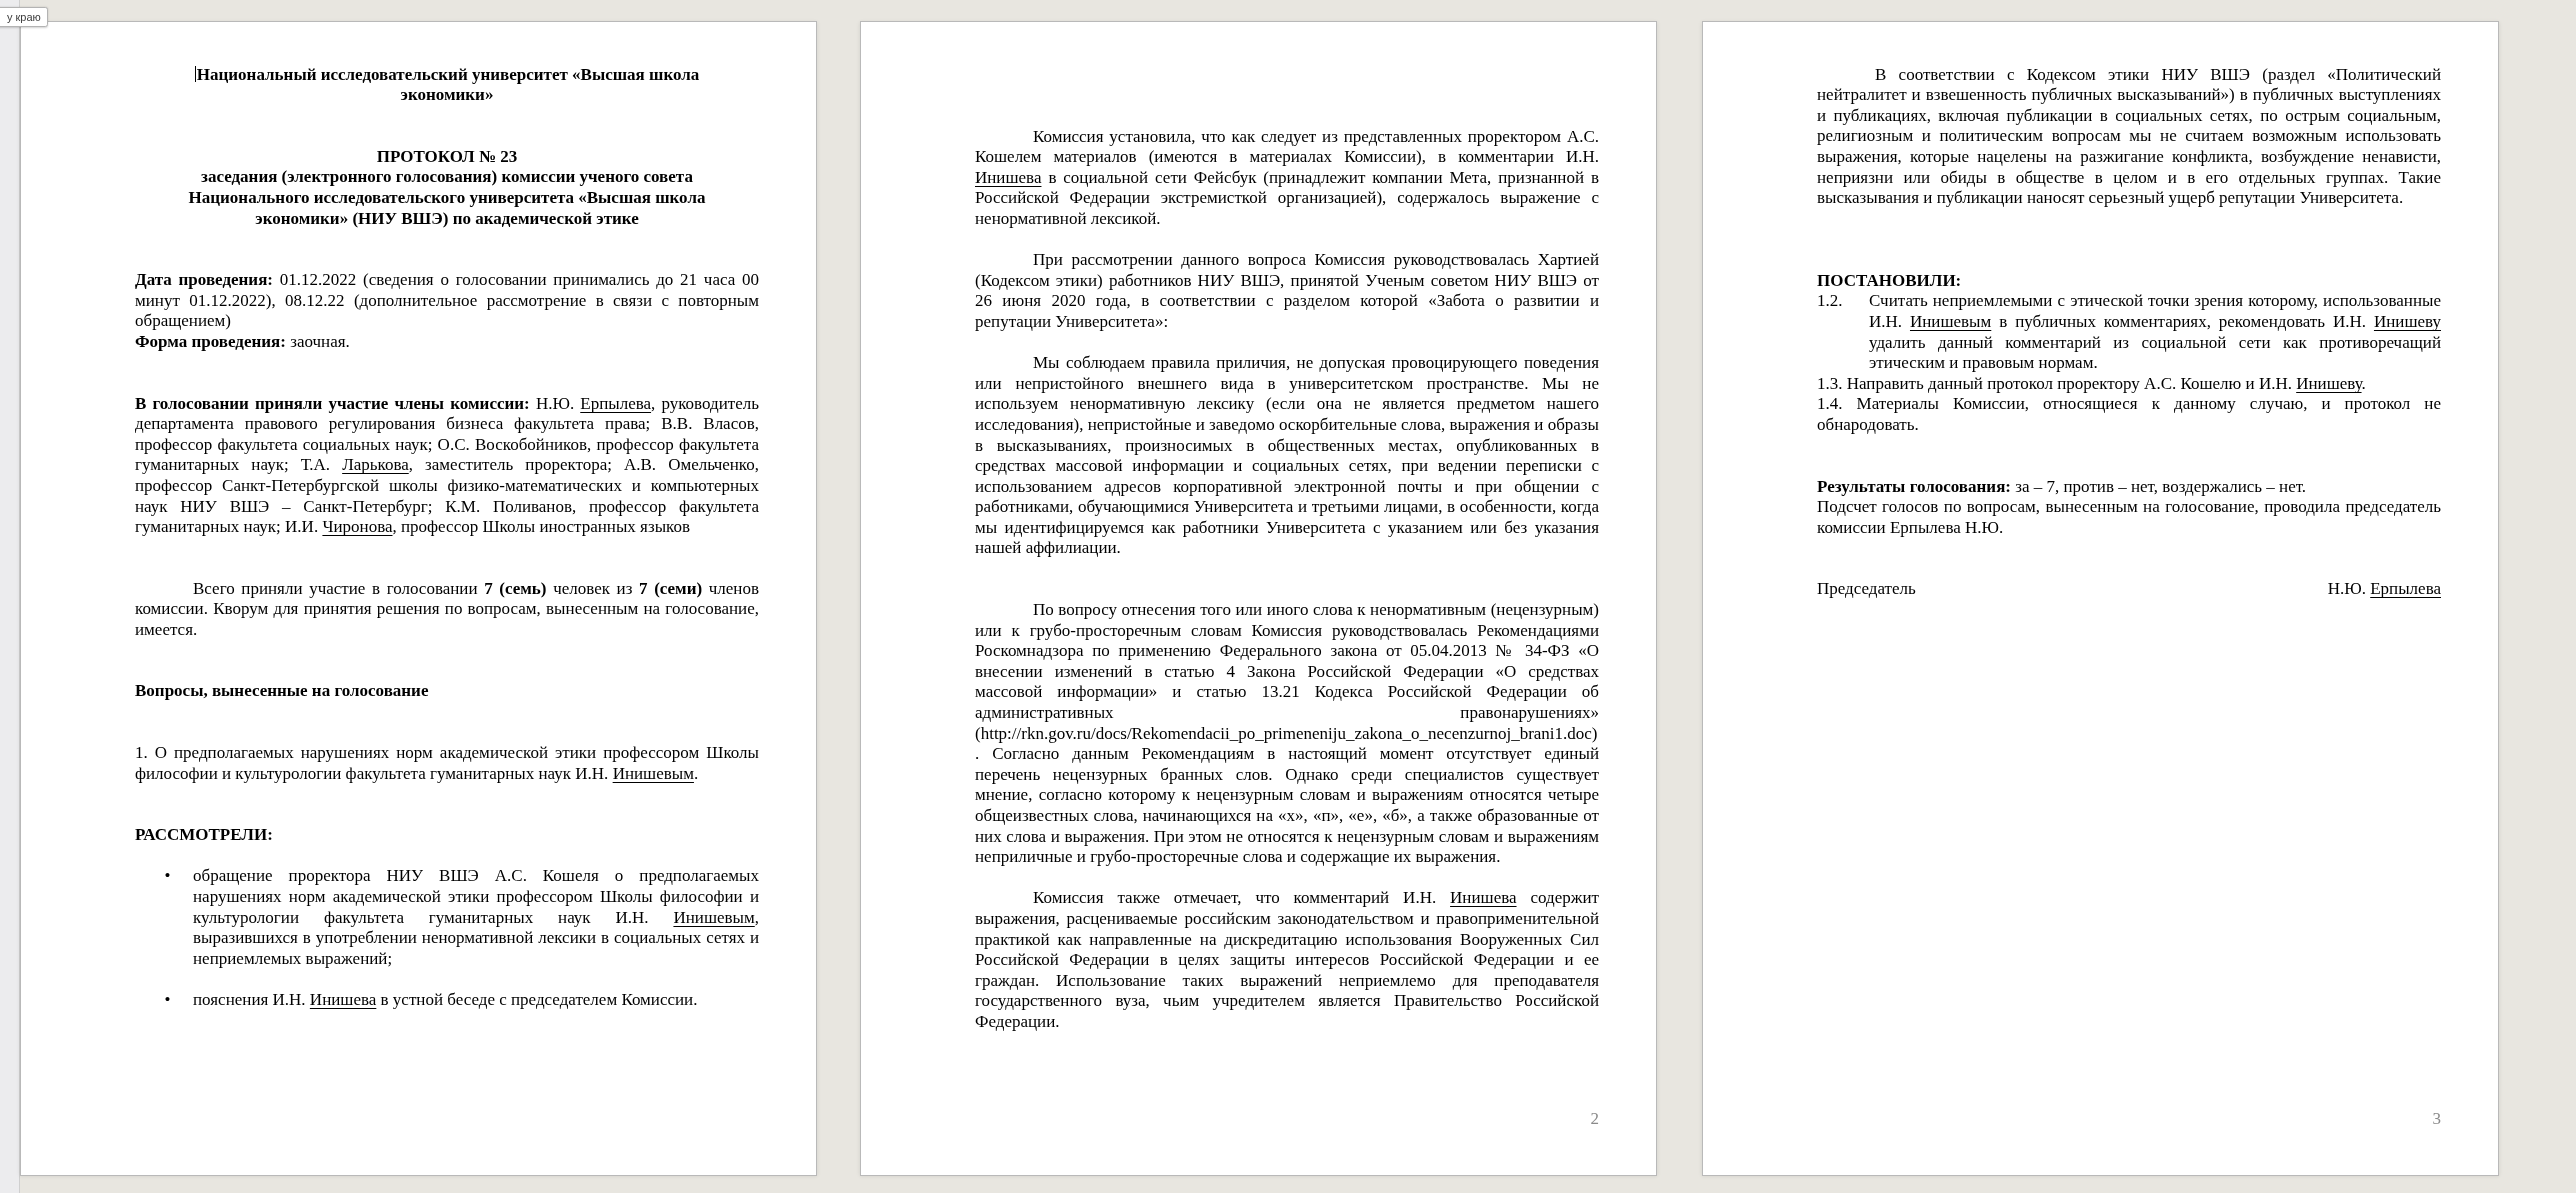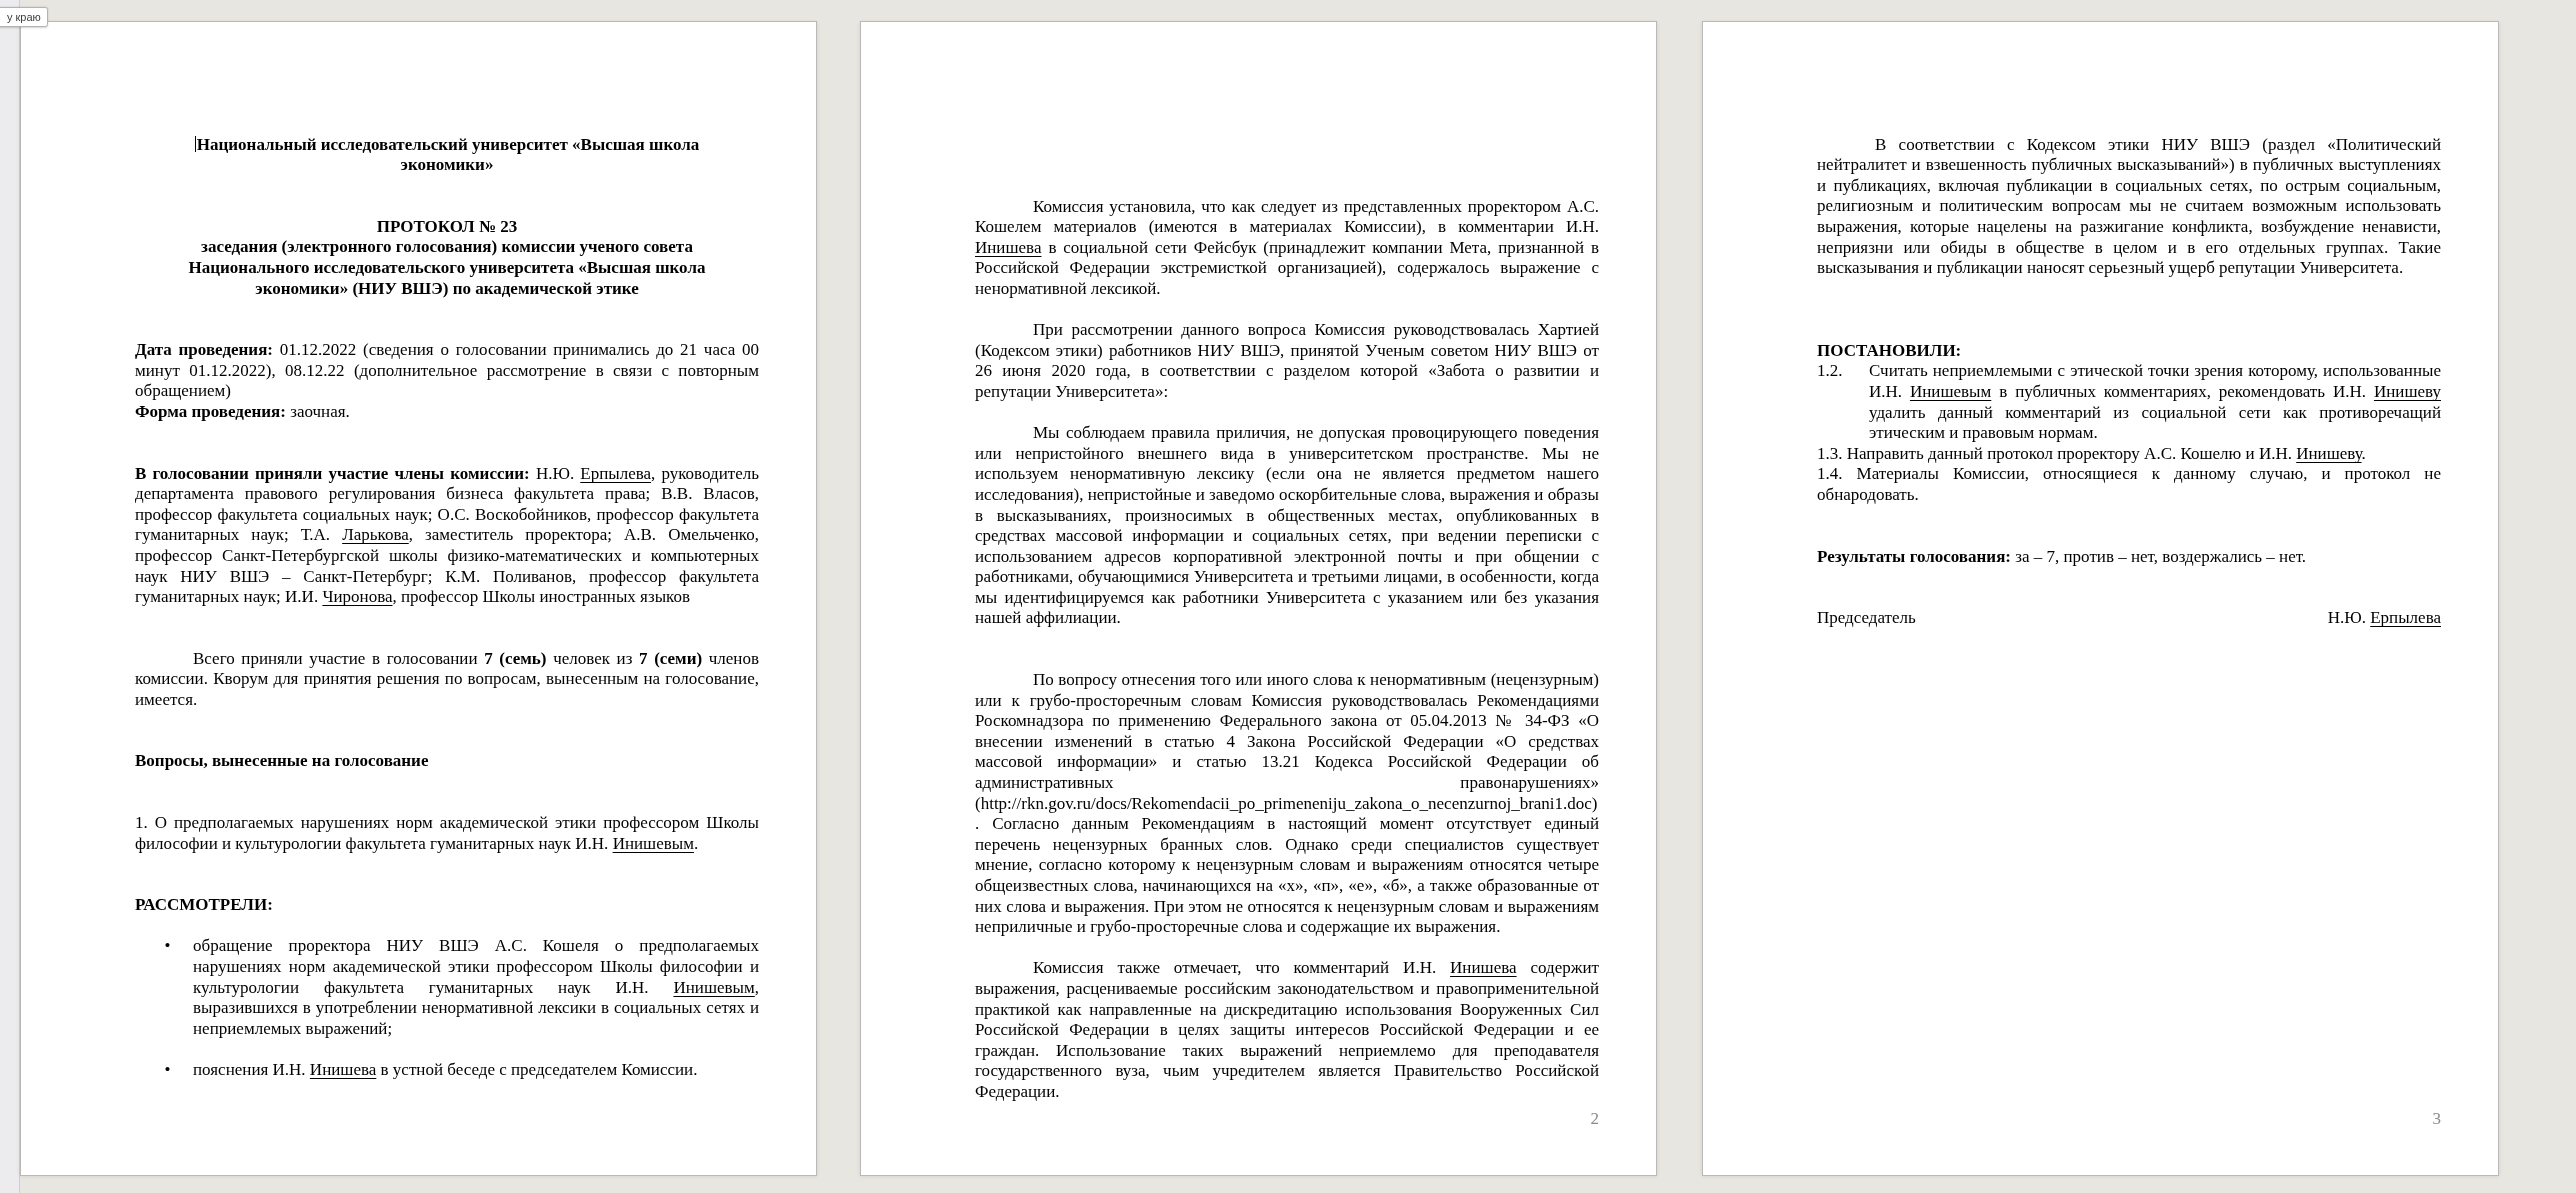--- a/index.html
+++ b/index.html
@@ -16,21 +16,21 @@
     position:absolute;left:-23px;top:6.9px;height:18.5px;z-index:10;
     background:#ffffff;border:0.7px solid #b3b3b3;border-radius:2.7px;
     box-shadow:0 0.7px 2.1px rgba(0,0,0,.18);
     font-family:"Liberation Sans", sans-serif;font-size:11px;color:#3c3c3c;
     display:flex;align-items:center;padding:0 6.2px 0 29px;white-space:nowrap;
   }
   .page{
     position:absolute;top:20.6px;width:797px;height:1155px;box-sizing:border-box;
     background:#ffffff;border:0.7px solid #b9b9b9;
     box-shadow:0 1.4px 4.1px rgba(0,0,0,.10);
-    padding:113px 57px 0 114px;
+    padding:43px 57px 0 114px;
     font-size:17px;line-height:20.6px;color:#000;
   }
   .page-1{left:20px}.page-2{left:860px}.page-3{left:1702px}
   .blk{text-align:justify;overflow-wrap:anywhere}
   .blk.title,.blk.center{text-align:center}
   .narrow{max-width:549px;margin-left:auto;margin-right:auto}
   .blk.heading{text-align:left}
   .blk.para.ind{text-indent:58px}
   .blk.bullet{position:relative;padding-left:58px}
   .bullet .bmark{position:absolute;left:29.5px}
@@ -97,20 +97,21 @@
   </div>
 <div class="page page-3">
     <div class="blk para ind"><span>В соответствии с Кодексом этики НИУ ВШЭ (раздел «Политический нейтралитет и взвешенность публичных высказываний») </span><span class="i">в публичных выступлениях и публикациях, включая публикации в социальных сетях, по острым социальным, религиозным и политическим вопросам мы не считаем возможным использовать выражения, которые нацелены на разжигание конфликта, возбуждение ненависти, неприязни или обиды в обществе в целом и в его отдельных группах. Такие высказывания и публикации наносят серьезный ущерб репутации Университета.</span></div>
     <div class="blk gap" style="height: 62px;"></div>
     <div class="blk heading"><span class="b">ПОСТАНОВИЛИ:</span></div>
     <div class="blk hang"><span class="num">1.2.</span><span>Считать неприемлемыми с этической точки зрения которому, использованные И.Н. </span><span class="sq">Инишевым</span><span> в публичных комментариях, рекомендовать И.Н. </span><span class="sq">Инишеву</span><span> удалить данный комментарий из социальной сети как противоречащий этическим и правовым нормам.</span></div>
     <div class="blk para"><span>1.3. Направить данный протокол проректору А.С. Кошелю и И.Н. </span><span class="sq">Инишеву</span><span>.</span></div>
     <div class="blk para"><span>1.4. Материалы Комиссии, относящиеся к данному случаю, и протокол не обнародовать.</span></div>
     <div class="blk gap" style="height: 41px;"></div>
     <div class="blk para"><span class="b">Результаты голосования: </span><span>за – 7, против – нет, воздержались – нет.</span></div>
+    <div class="blk para"><span>Подсчет голосов по вопросам, вынесенным на голосование, проводила председатель комиссии Ерпылева Н.Ю.</span></div>
     <div class="blk gap" style="height: 41px;"></div>
     <div class="blk sig">
       <span><span>Председатель</span></span>
       <span><span>Н.Ю. </span><span class="sq">Ерпылева</span></span>
     </div>
     <div class="blk pagenum">3</div>
   </div>
 
 
 </body></html>

